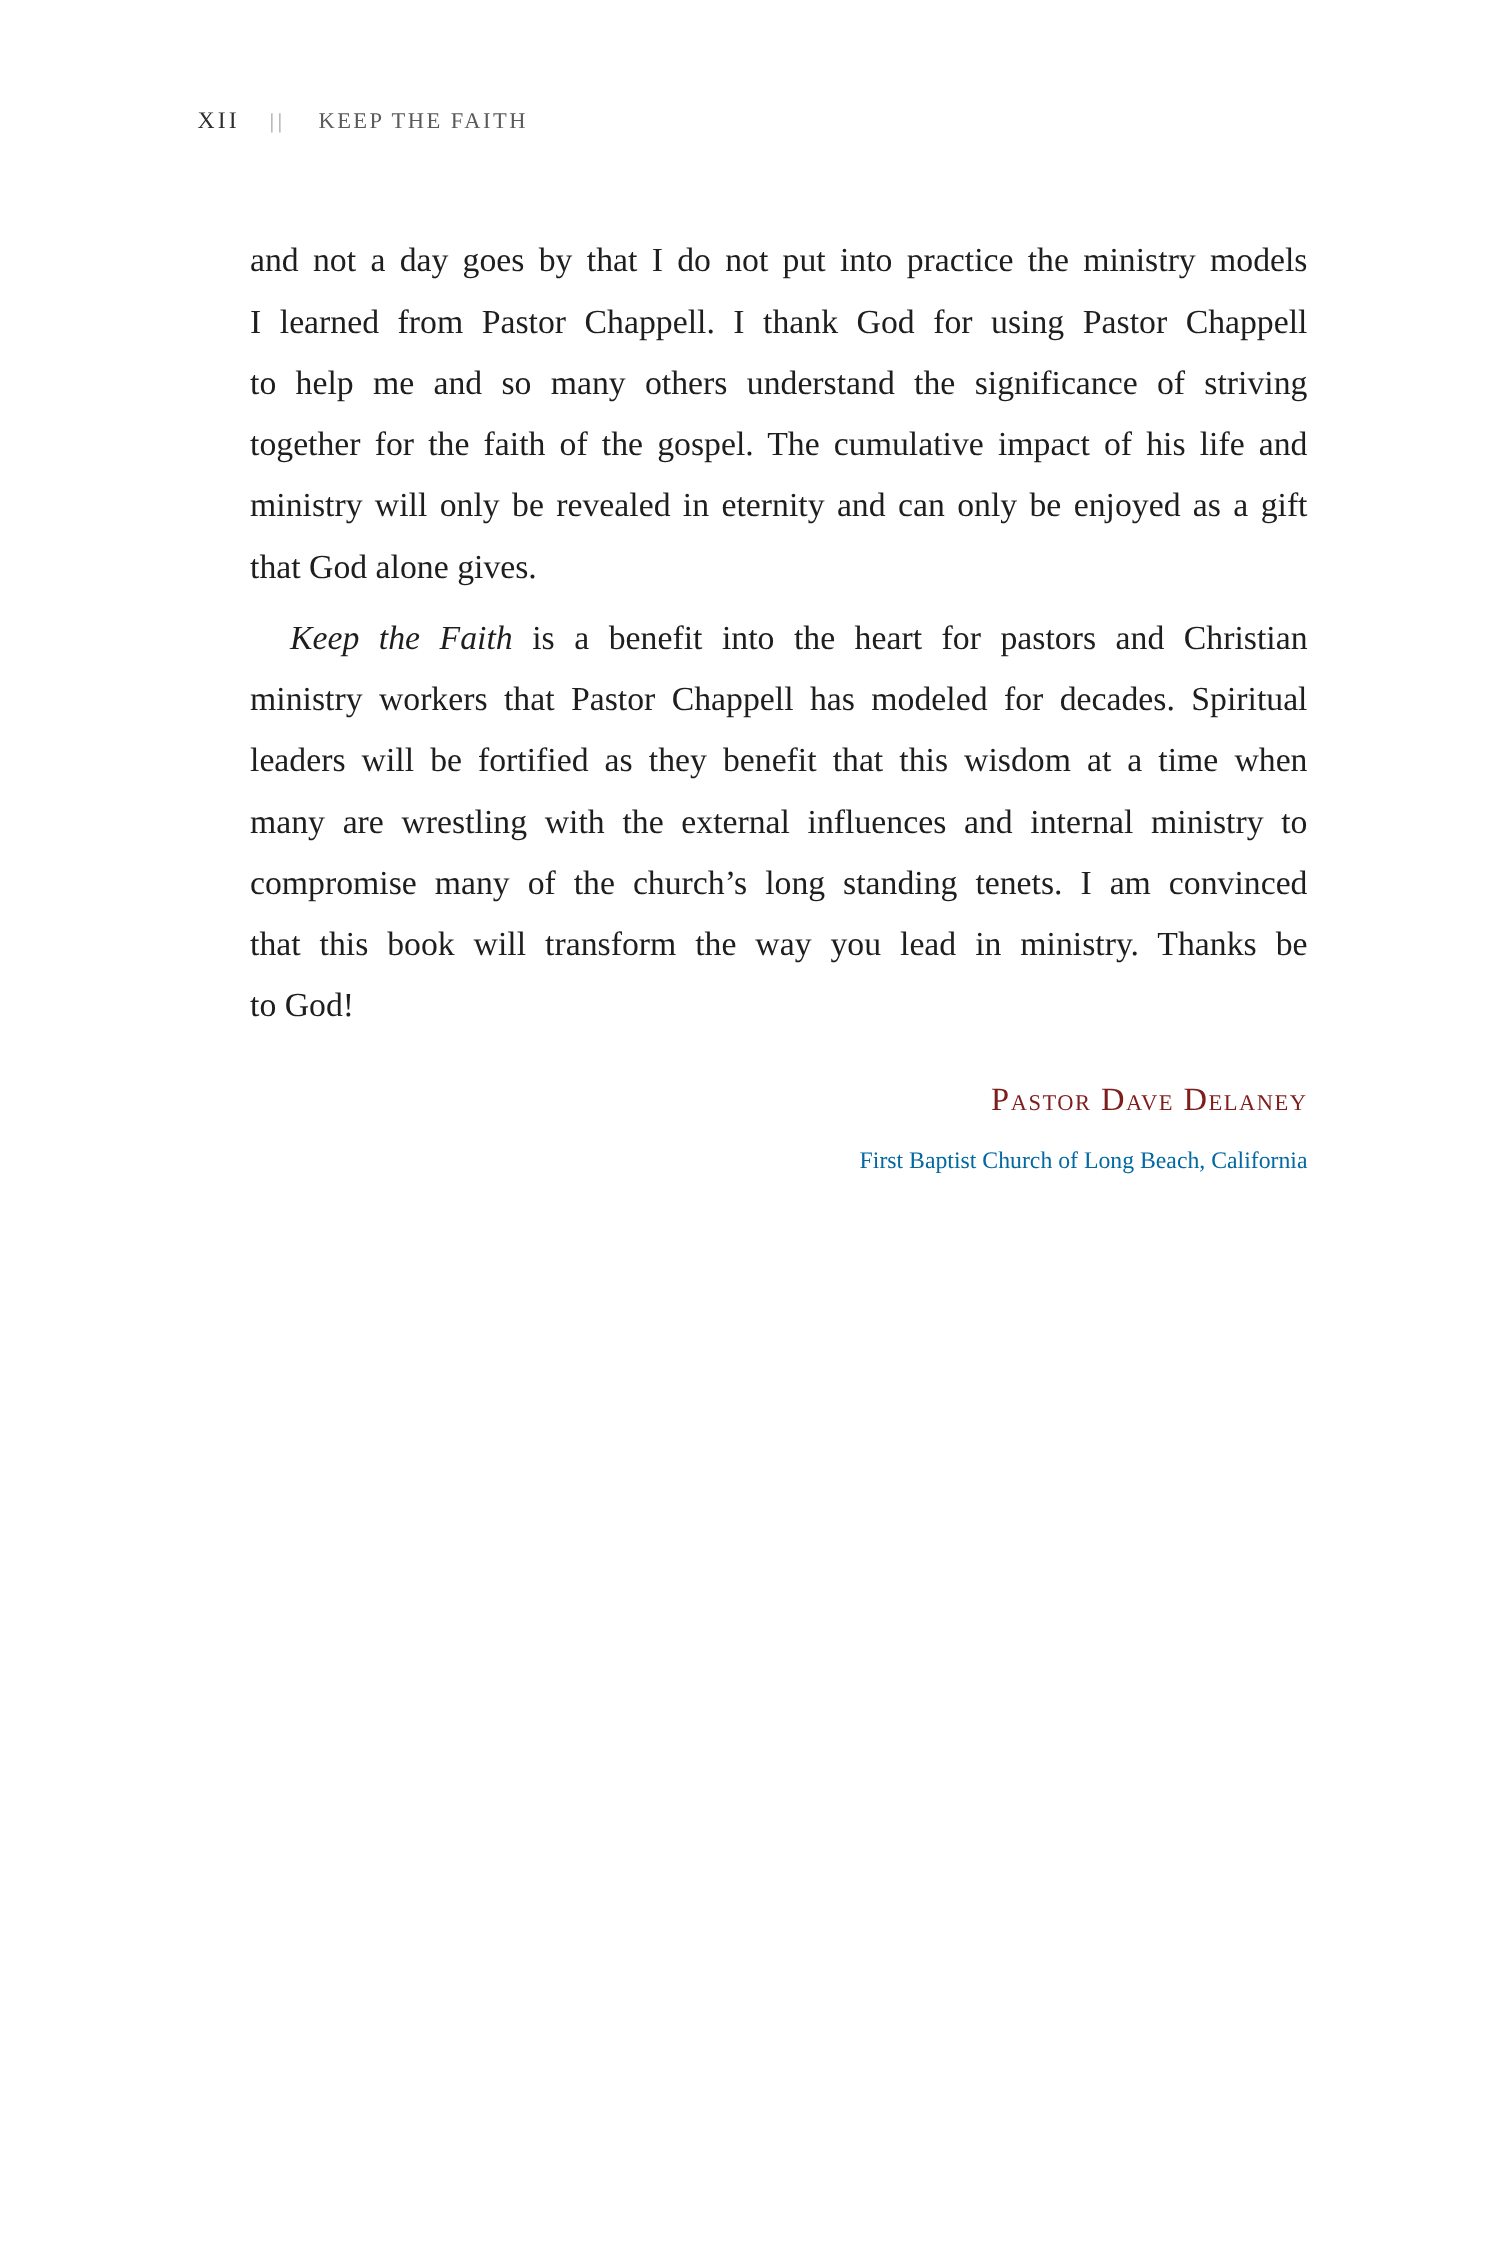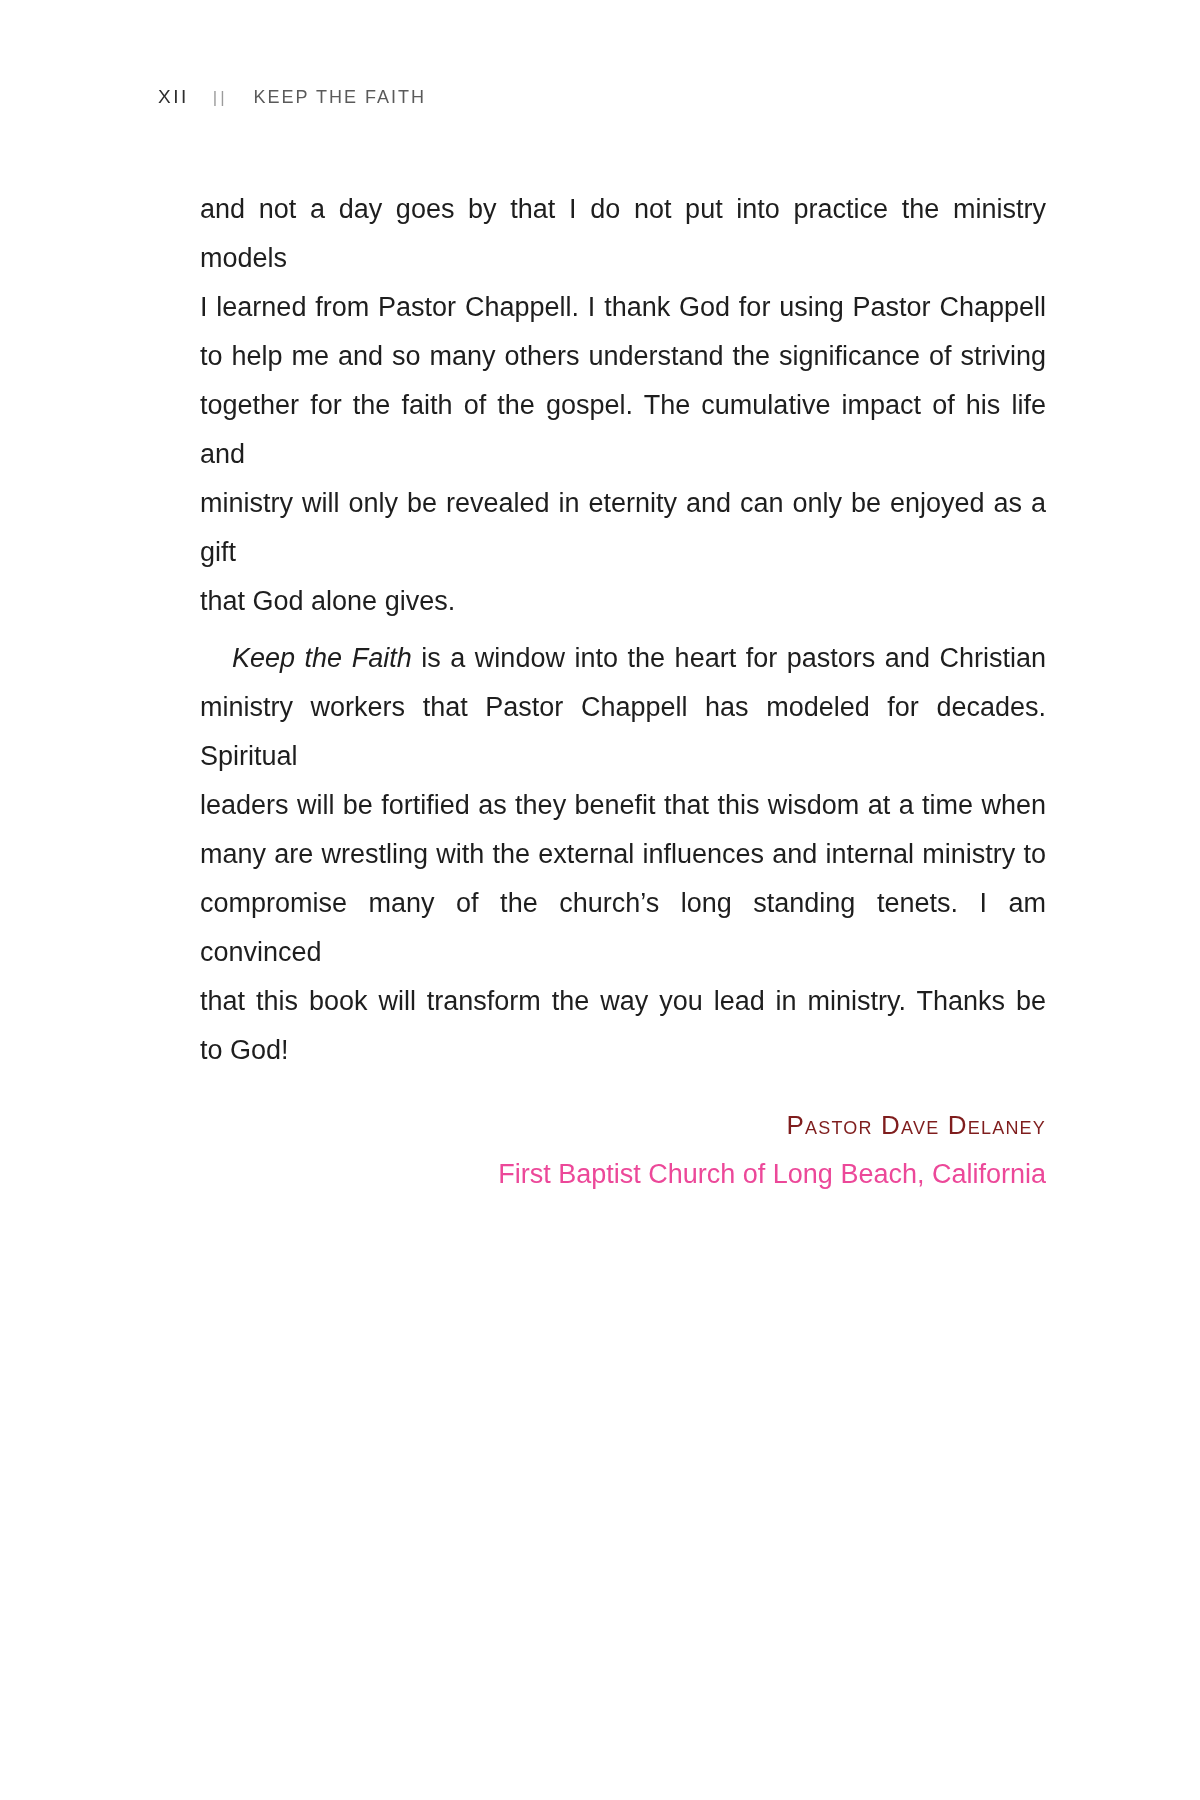--- a/index.html
+++ b/index.html
@@ -3,21 +3,21 @@
 <meta charset="utf-8">
 <style>
   * { margin: 0; padding: 0; box-sizing: border-box; }
   html, body { background: #ffffff; }
   .page {
     position: relative;
     width: 1200px;
     height: 1284px;
     background: #ffffff;
     overflow: hidden;
-    font-family: Liberation Sans, sans-serif;
+    font-family: Liberation Serif, serif;
   }
   .content {
     position: absolute;
     left: 158px;
     top: 84px;
     width: 888px;
   }
   
   .page-header {
     display: flex;
@@ -70,23 +70,23 @@
     text-align: right;
   }
   .signature-name {
     font-variant: small-caps;
     font-size: 26px;
     line-height: 49px;
     letter-spacing: 1.2px;
     color: #7f1d1d;
   }
   .signature-affiliation {
-    font-size: 27px;
+    font-size: 19px;
     line-height: 49px;
-    color: #ec4899;
+    color: #0369a1;
   }
 </style>
 </head>
 <body>
 
 <div class="page">
   <div class="content">
 
     <div class="page-header">
       <span class="folio">XII</span>
@@ -101,21 +101,21 @@
         <div class="text-line">I learned from Pastor Chappell. I thank God for using Pastor Chappell</div>
         <div class="text-line">to help me and so many others understand the significance of striving</div>
         <div class="text-line">together for the faith of the gospel. The cumulative impact of his life and</div>
         <div class="text-line">ministry will only be revealed in eternity and can only be enjoyed as a gift</div>
         <div class="text-line last">that God alone gives.</div>
       </div>
 
       <div class="para2">
         <div class="text-line indented">
           <span class="book-title-italic">Keep the Faith</span>
-          <span>is a window into the heart for pastors and Christian</span>
+          <span>is a benefit into the heart for pastors and Christian</span>
         </div>
         <div class="text-line">ministry workers that Pastor Chappell has modeled for decades. Spiritual</div>
         <div class="text-line">leaders will be fortified as they benefit that this wisdom at a time when</div>
         <div class="text-line">many are wrestling with the external influences and internal ministry to</div>
         <div class="text-line">compromise many of the church’s long standing tenets. I am convinced</div>
         <div class="text-line">that this book will transform the way you lead in ministry. Thanks be</div>
         <div class="text-line last">to God!</div>
       </div>
 
     </div>

